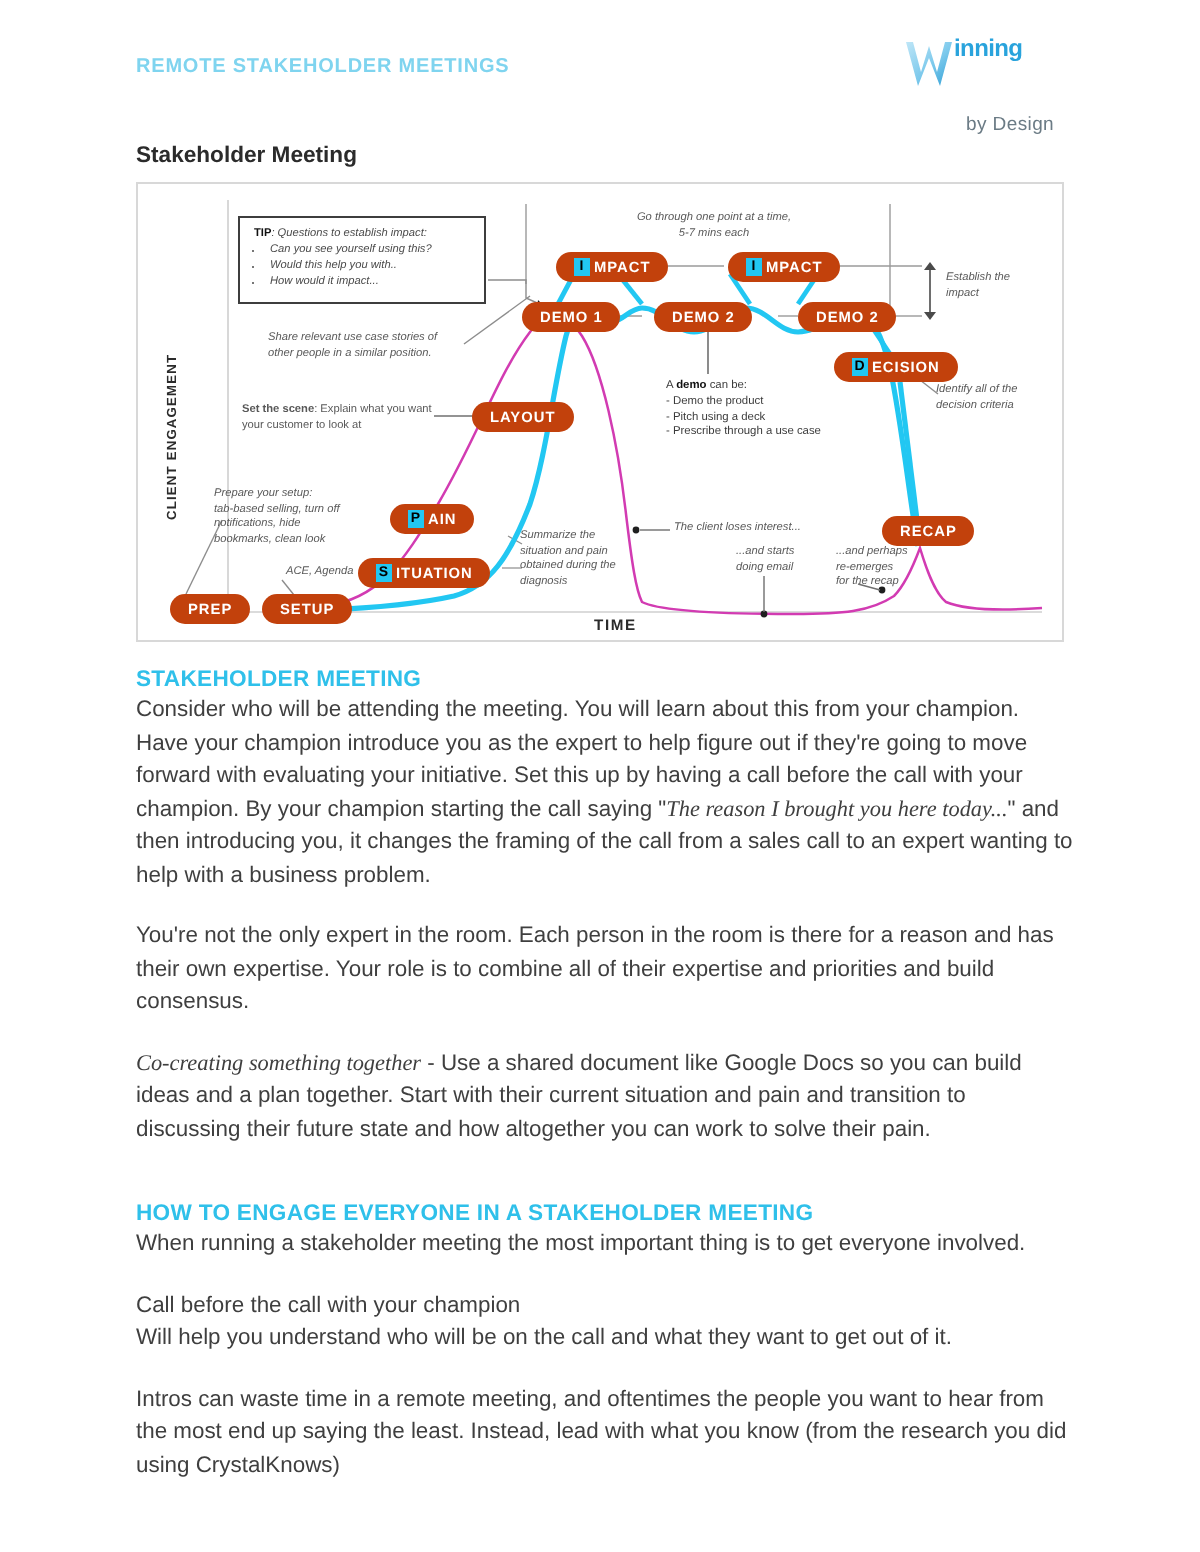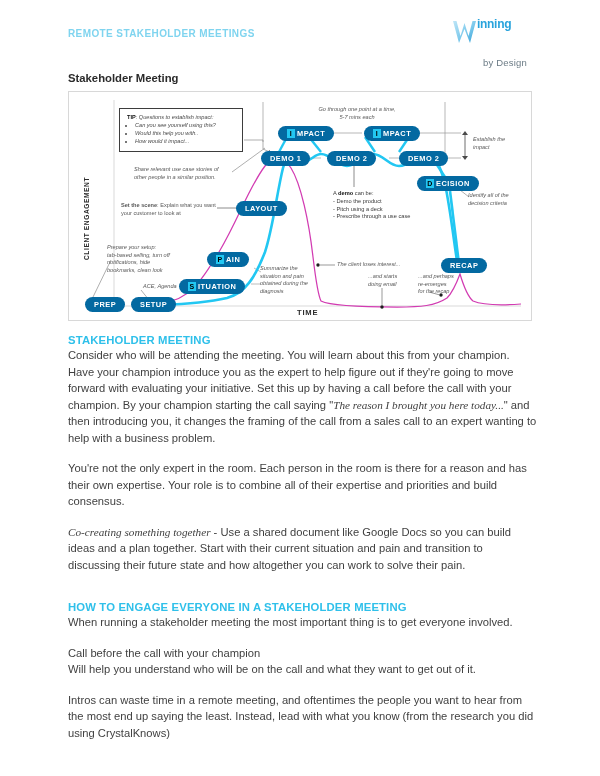--- a/index.html
+++ b/index.html
@@ -59,21 +59,21 @@
   .diagram {
     position:relative; margin:7px 0 0 0;
     width:464px; height:230px;
     border:1px solid #d8d8d8; background:#fff;
     overflow:hidden;
   }
   .diagram svg { position:absolute; left:0; top:0; }
 
   .pill {
     position:absolute; display:flex; align-items:center; justify-content:center;
-    background:#0369a1; color:#ffffff; border-radius:11px;
+    background:#c2410c; color:#ffffff; border-radius:11px;
     height:15px; font-size:7.4px; font-weight:bold; letter-spacing:0.5px;
     white-space:nowrap; padding:0 9px;
   }
   .pill .badge-l {
     display:inline-flex; align-items:center; justify-content:center;
     width:8px; height:9px; background:#22c7f2; color:#000;
     font-size:7px; font-weight:bold; margin-right:2px; flex:0 0 auto;
   }
 
   .note {
@@ -276,21 +276,21 @@
       <div class="pill" style="left:16px; top:205px;">
         <span>PREP</span>
       </div>
       <div class="pill" style="left:62px; top:205px;">
         <span>SETUP</span>
       </div>
       <div class="pill" style="left:110px; top:187px;">
         <span class="badge-l">S</span>
         <span>ITUATION</span>
       </div>
-      <div class="pill" style="left:138px; top:160px;">
+      <div class="pill" style="left:126px; top:160px;">
         <span class="badge-l">P</span>
         <span>AIN</span>
       </div>
       <div class="pill" style="left:167px; top:109px;">
         <span>LAYOUT</span>
       </div>
       <div class="pill" style="left:192px; top:59px;">
         <span>DEMO 1</span>
       </div>
       <div class="pill" style="left:258px; top:59px;">

